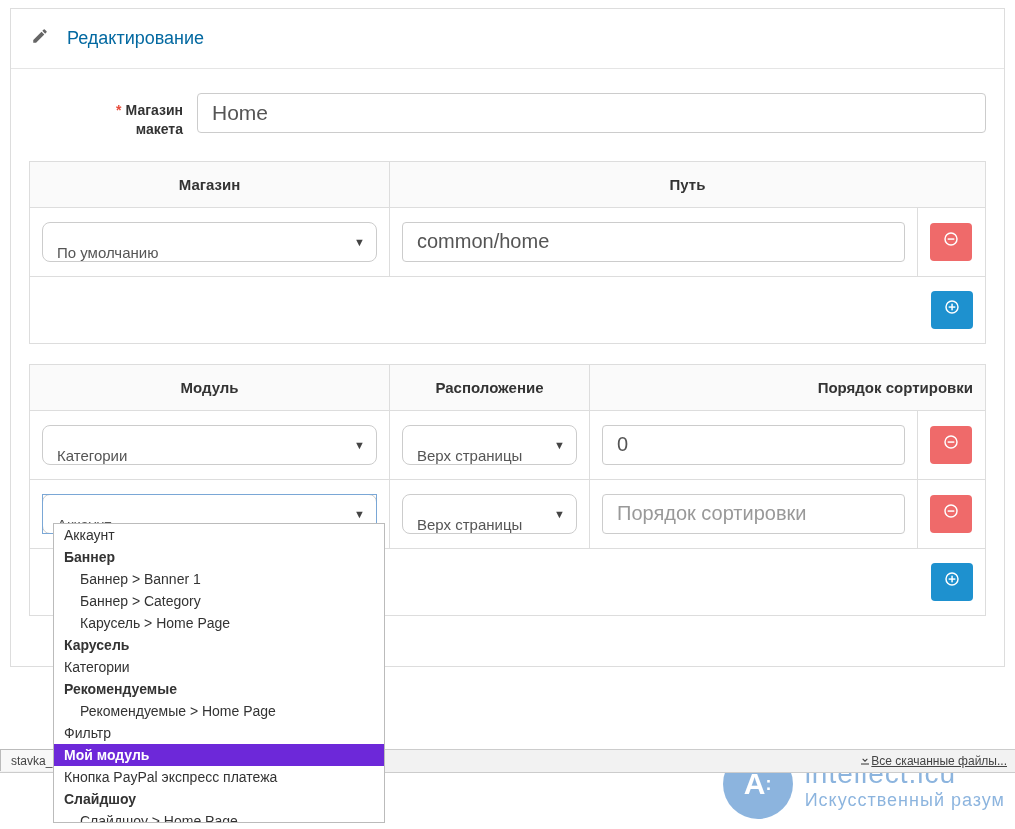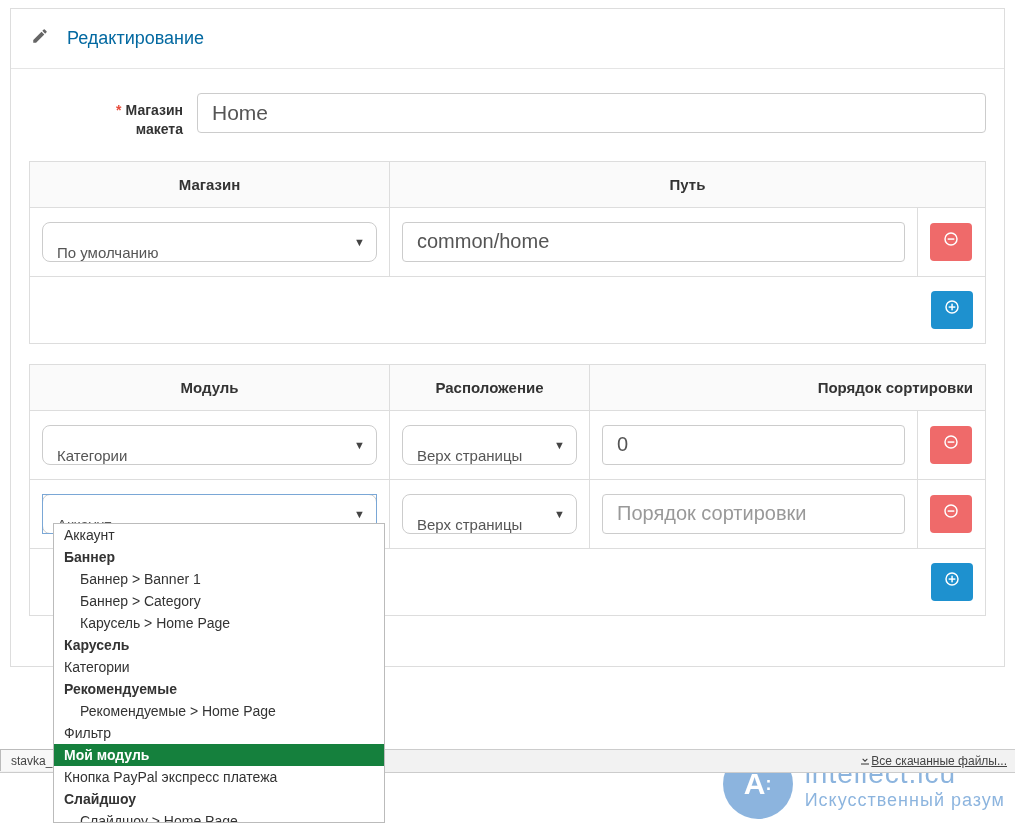--- a/index.html
+++ b/index.html
@@ -133,21 +133,21 @@
   }
   .dropdown .opt {
     padding: 3px 10px;
     font-size: 14px;
     color: #333;
     cursor: pointer;
     white-space: nowrap;
   }
   .dropdown .opt.bold { font-weight: bold; }
   .dropdown .opt.indent { padding-left: 26px; }
-  .dropdown .opt.selected { background: #15803d; color: #fff; font-weight: bold; }
+  .dropdown .opt.selected { background: #6d28d9; color: #fff; font-weight: bold; }
 
   
   .bottom-bar {
     position: absolute;
     left: 0; right: 0;
     top: 749px;
     height: 24px;
     background: #f2f2f2;
     border-top: 1px solid #ccc;
     border-bottom: 1px solid #ccc;

